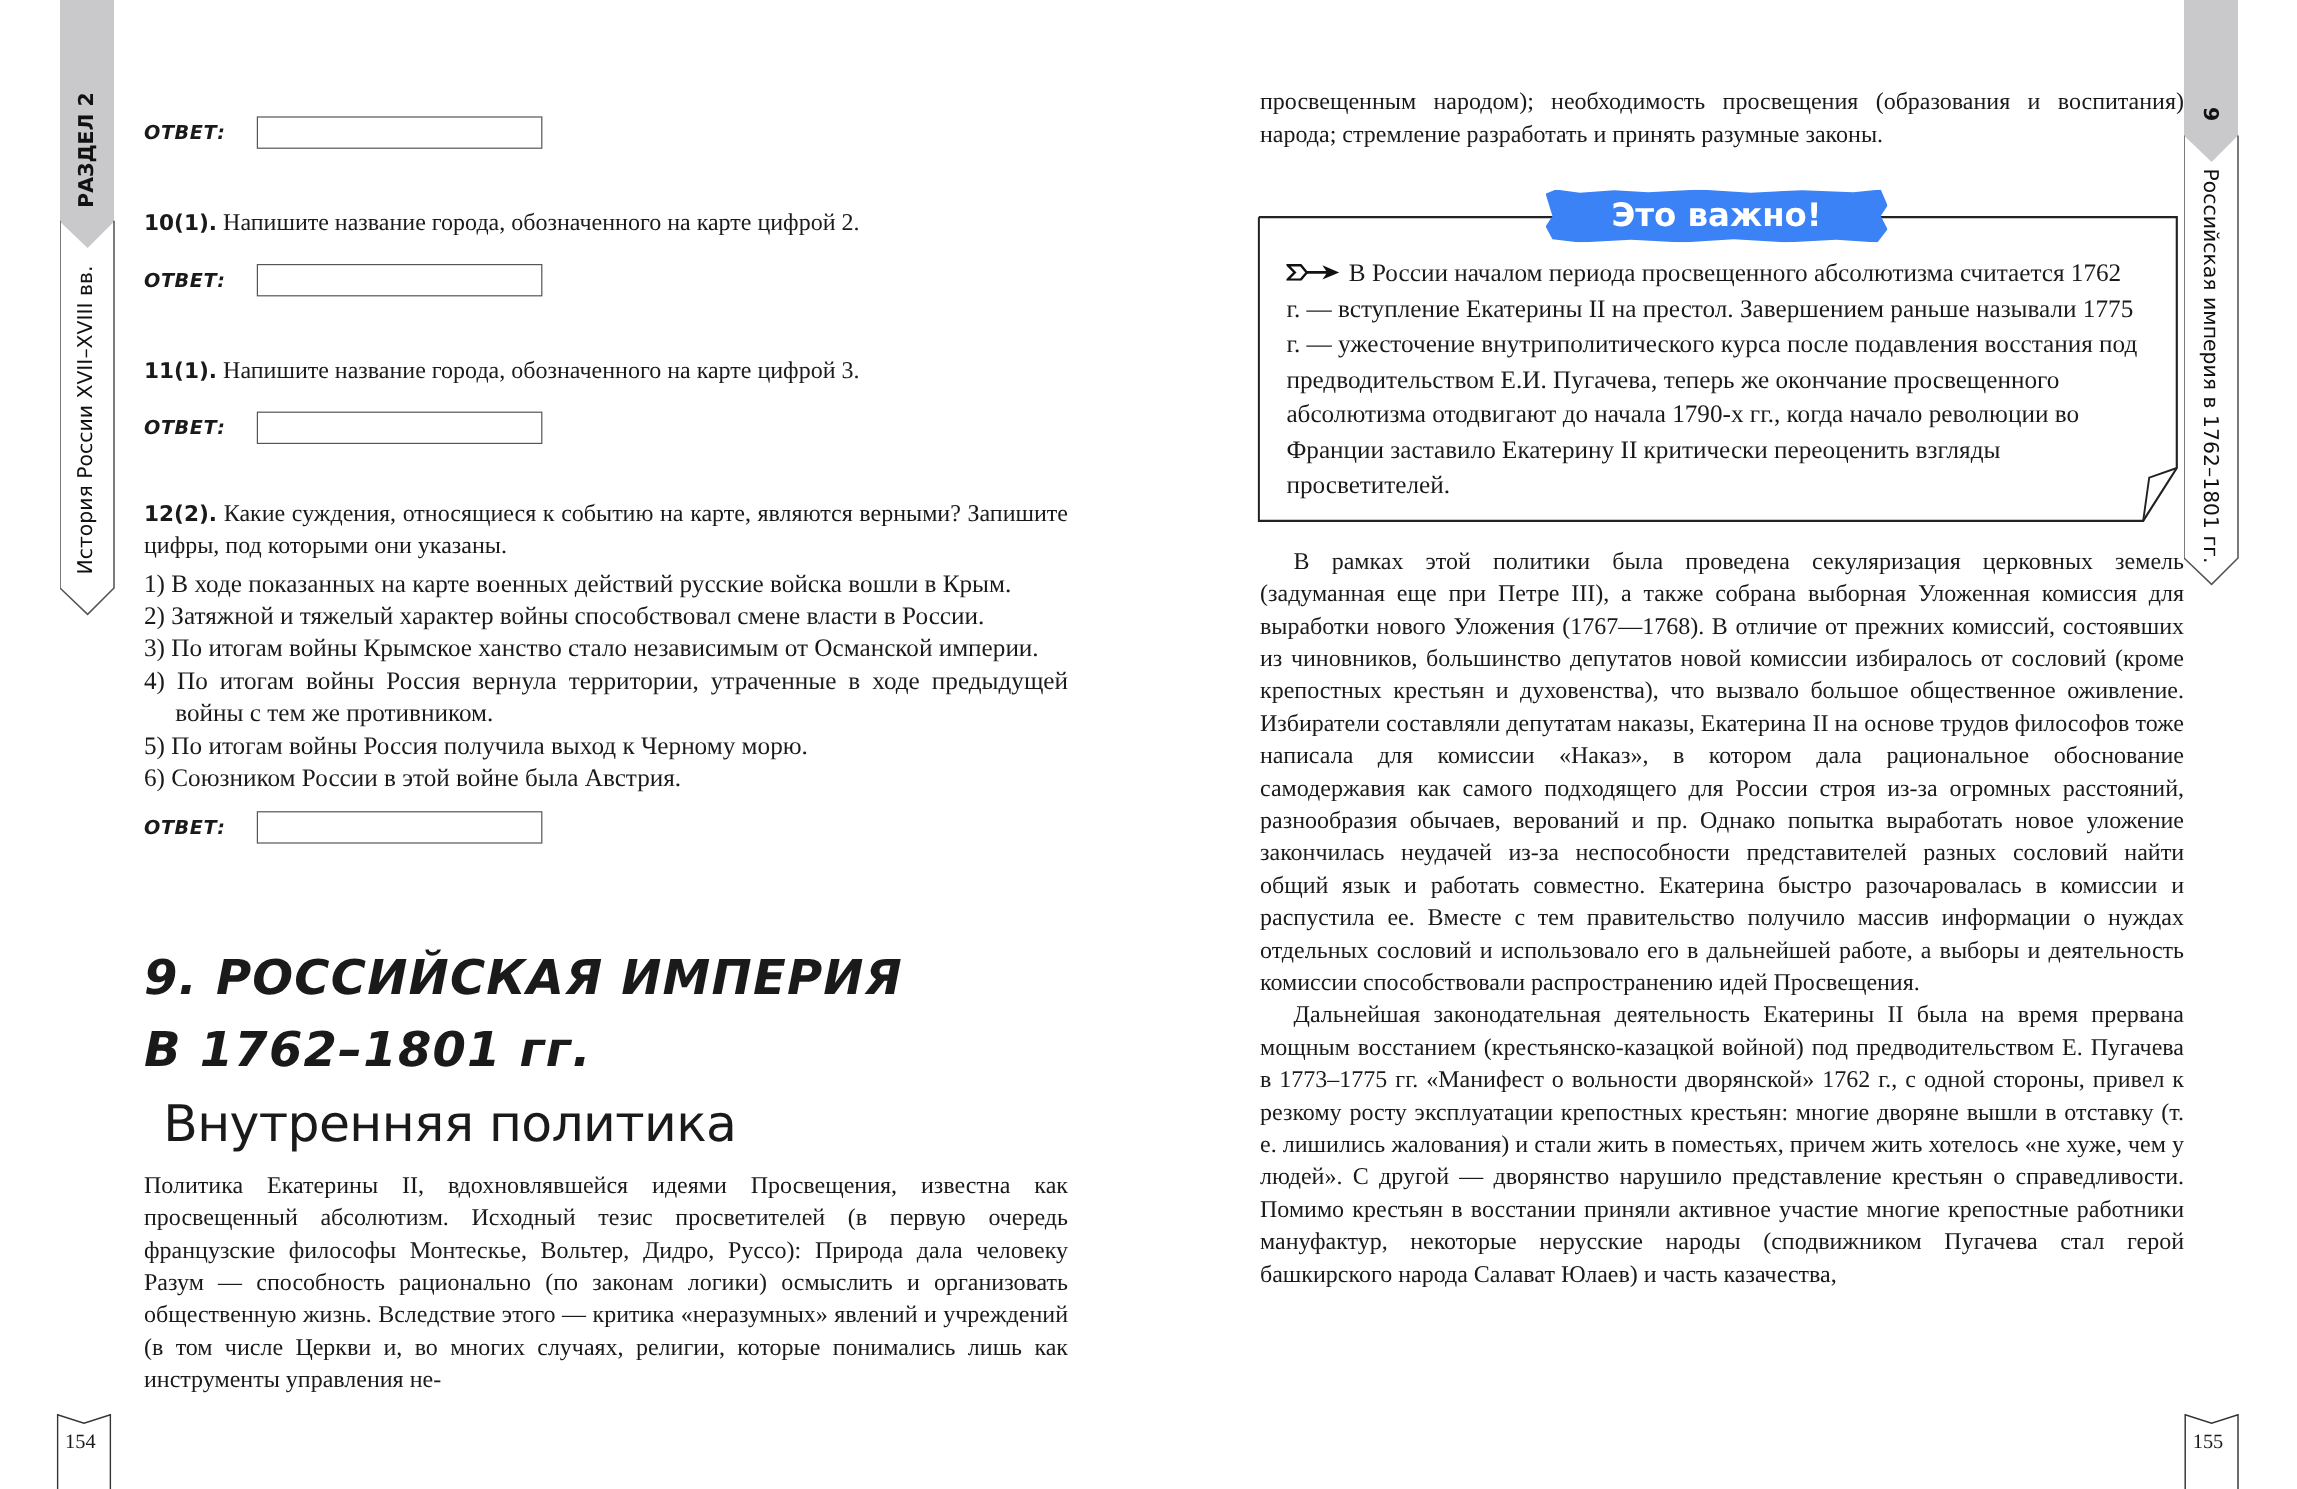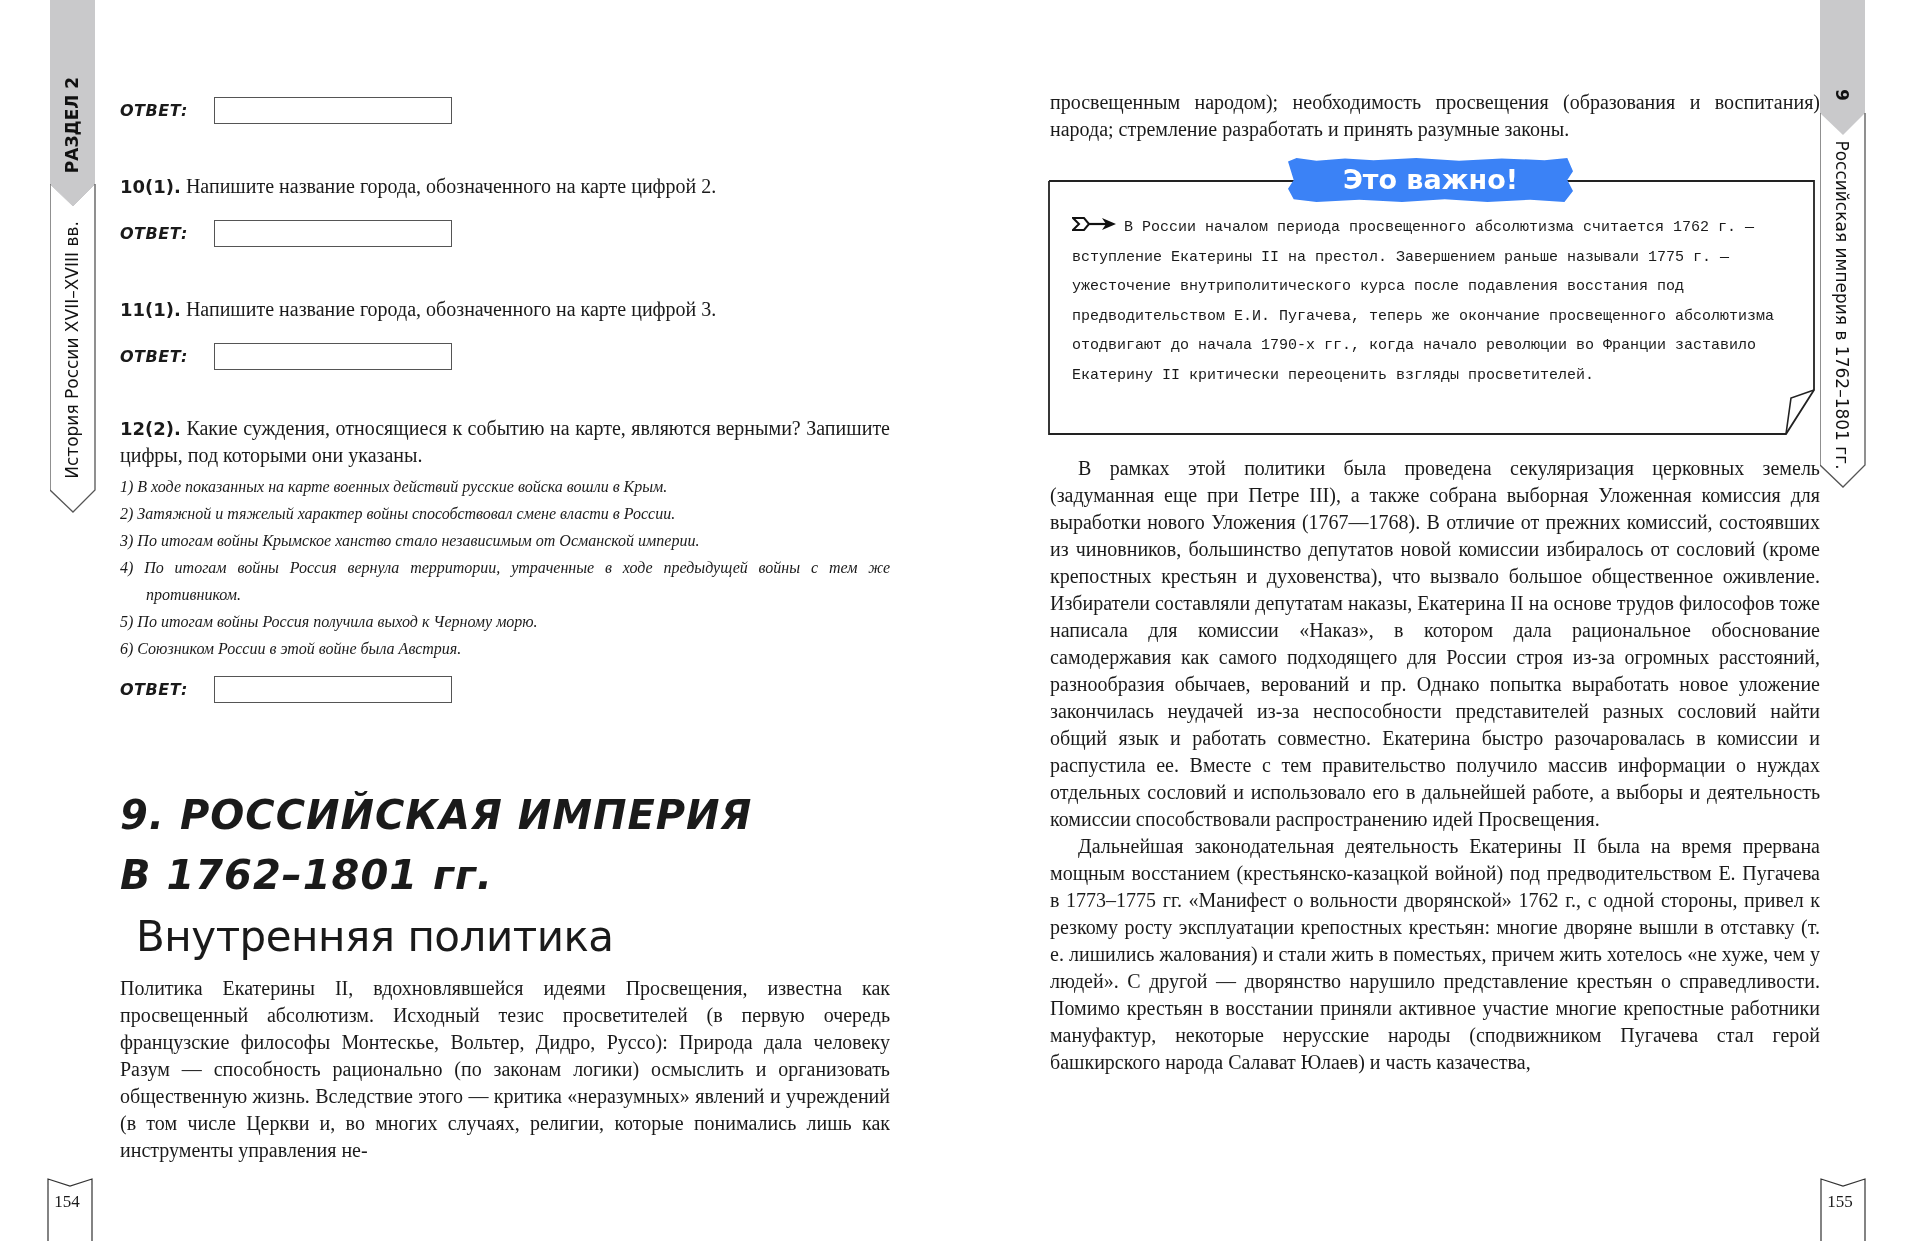--- a/index.html
+++ b/index.html
@@ -26,38 +26,38 @@
     .page-num-tab .num { position: absolute; top: 14px; width: 40px; text-align: center; font-size: 17px; font-family: "Liberation Serif", serif; }
 
     
     .content { position: absolute; }
     .q { font-size: 20px; line-height: 27px; margin: 0; }
     .q b { font-family: "DejaVu Sans", sans-serif; font-weight: bold; font-size: 18px; }
     .answer-row { display: flex; align-items: center; height: 30px; }
     .answer-label { font-family: "DejaVu Sans", sans-serif; font-style: italic; font-weight: bold; font-size: 16px; width: 94px; letter-spacing: 0.5px; }
     .answer-box { width: 238px; height: 27px; border: 1.5px solid #555; box-sizing: border-box; background: #fff; }
     ol.opts { list-style: none; padding: 0; margin: 4px 0 0 0; }
-    ol.opts li { font-size: 16px; line-height: 27px; padding-left: 26px; text-indent: -26px; text-align: justify; font-style: italic; }
+    ol.opts li { font-size: 21px; line-height: 27px; padding-left: 26px; text-indent: -26px; text-align: justify; }
 
     .chapter-title { font-family: "DejaVu Sans", sans-serif; font-style: italic; font-weight: bold; font-size: 40px; line-height: 60px; letter-spacing: 1px; margin: 0; }
     .sub-title { font-family: "DejaVu Sans", sans-serif; font-size: 42px; line-height: 44px; margin: 16px; font-weight: normal; letter-spacing: -0.5px; }
     .body-text { font-size: 20px; line-height: 27px; text-align: justify; margin: 0; }
     .indent { text-indent: 28px; }
 
     
     .important { position: absolute; left: 1048px; top: 180px; width: 765px; height: 255px; }
     .important .frame { position: absolute; left: 0; top: 0; }
     .important .badge {
       position: absolute; left: 240px; top: -22px; width: 285px; height: 44px; background: #3b82f6; color: #fff;
       font-family: "DejaVu Sans", sans-serif; font-weight: bold; font-size: 27px; line-height: 44px; text-align: center;
       clip-path: polygon(0 8%, 3% 0, 10% 6%, 20% 1%, 30% 5%, 45% 0, 60% 6%, 75% 1%, 90% 5%, 98% 0, 100% 30%, 98% 50%, 100% 75%, 97% 100%, 85% 95%, 70% 100%, 55% 94%, 40% 100%, 25% 95%, 10% 100%, 2% 94%, 0 70%, 2% 50%);
     }
     .important .imp-text {
-      position: absolute; left: 24px; top: 33px; width: 710px; font-family: Liberation Mono, monospace;
-      font-size: 15px; line-height: 29.5px; color: #1a1a1a;
+      position: absolute; left: 24px; top: 33px; width: 710px; font-family: Liberation Serif, serif;
+      font-size: 21px; line-height: 29.5px; color: #1a1a1a;
     }
     .arrow-icon { display: inline-block; width: 46px; height: 14px; vertical-align: 0px; margin-right: 6px; }
   </style>
 </head>
 <body>
 
 <div id="left-page" class="page">
   <div class="bookmark" style="left:50px; top:0; height:520px;">
     <svg width="46" height="520" style="position:absolute;left:0;top:0">
       <polygon points="0,0 45,0 45,184 23,206 0,184" fill="#c9c9cb"></polygon>
@@ -134,21 +134,21 @@
     </div>
   </div>
 
   <div class="page-num-tab" style="left:863px;">
     <svg width="46" height="70">
       <polyline points="1,70 1,1 23,8 45,1 45,70" fill="none" stroke="#333" stroke-width="1.2"></polyline>
     </svg>
     <div class="num">155</div>
   </div>
 
-  <div class="content" style="left:93px; top:89px; width:770px;">
+  <div class="content" style="left:93px; top:72px; width:770px;">
     <p class="body-text">просвещенным народом); необходимость просвещения (образования и воспитания) народа; стремление разработать и принять разумные законы.</p>
   </div>
 
   <div class="content" style="left:93px; top:455px; width:770px;">
     <p class="body-text indent">В рамках этой политики была проведена секуляризация церковных земель (задуманная еще при Петре III), а также собрана выборная Уложенная комиссия для выработки нового Уложения (1767—1768). В отличие от прежних комиссий, состоявших из чиновников, большинство депутатов новой комиссии избиралось от сословий (кроме крепостных крестьян и духовенства), что вызвало большое общественное оживление. Избиратели составляли депутатам наказы, Екатерина II на основе трудов философов тоже написала для комиссии «Наказ», в котором дала рациональное обоснование самодержавия как самого подходящего для России строя из-за огромных расстояний, разнообразия обычаев, верований и пр. Однако попытка выработать новое уложение закончилась неудачей из-за неспособности представителей разных сословий найти общий язык и работать совместно. Екатерина быстро разочаровалась в комиссии и распустила ее. Вместе с тем правительство получило массив информации о нуждах отдельных сословий и использовало его в дальнейшей работе, а выборы и деятельность комиссии способствовали распространению идей Просвещения.</p>
     <p class="body-text indent">Дальнейшая законодательная деятельность Екатерины II была на время прервана мощным восстанием (крестьянско-казацкой войной) под предводительством Е. Пугачева в 1773–1775 гг. «Манифест о вольности дворянской» 1762 г., с одной стороны, привел к резкому росту эксплуатации крепостных крестьян: многие дворяне вышли в отставку (т. е. лишились жалования) и стали жить в поместьях, причем жить хотелось «не хуже, чем у людей». С другой — дворянство нарушило представление крестьян о справедливости. Помимо крестьян в восстании приняли активное участие многие крепостные работники мануфактур, некоторые нерусские народы (сподвижником Пугачева стал герой башкирского народа Салават Юлаев) и часть казачества,</p>
   </div>
 </div>
 
 <div class="important">

